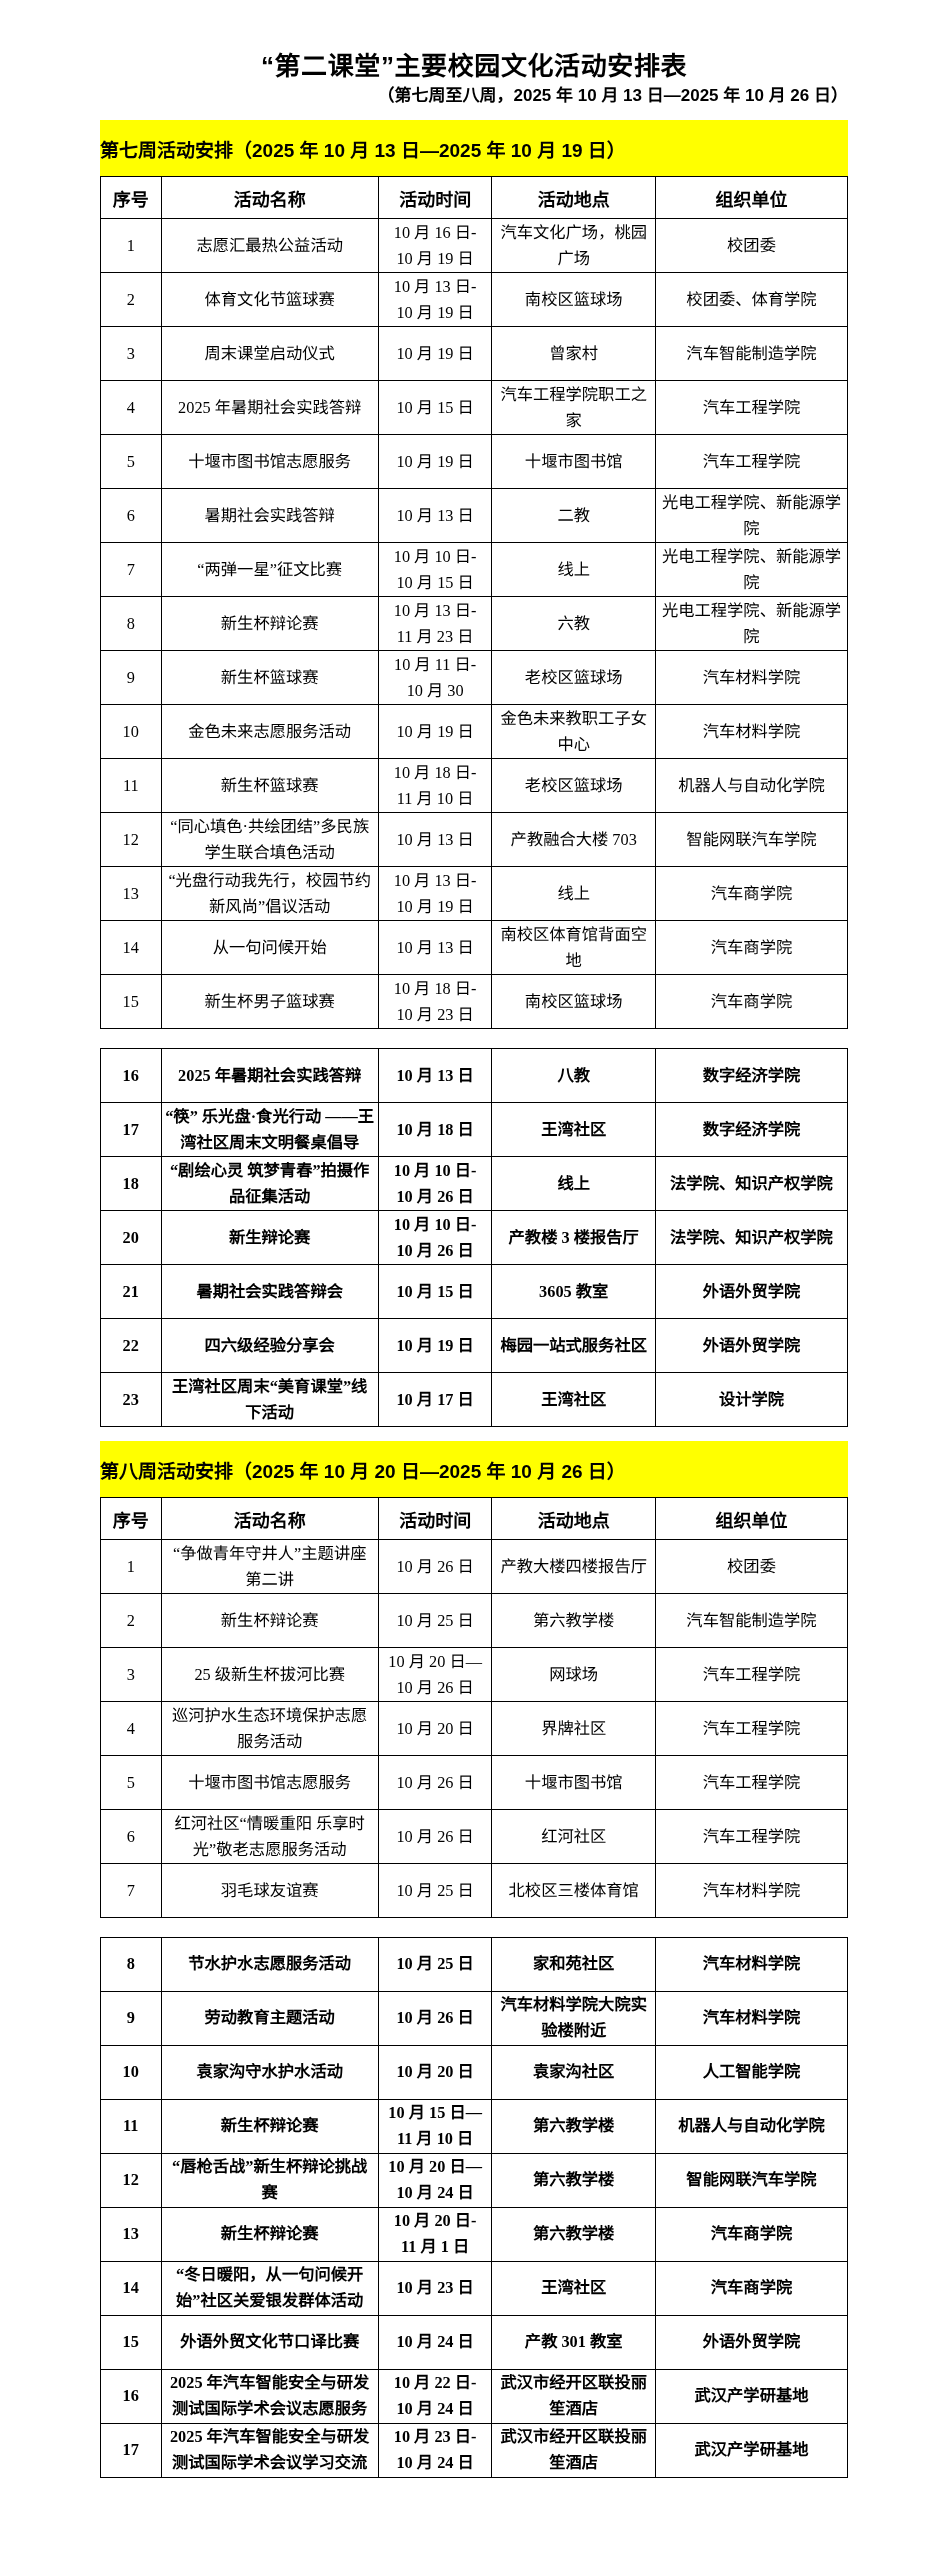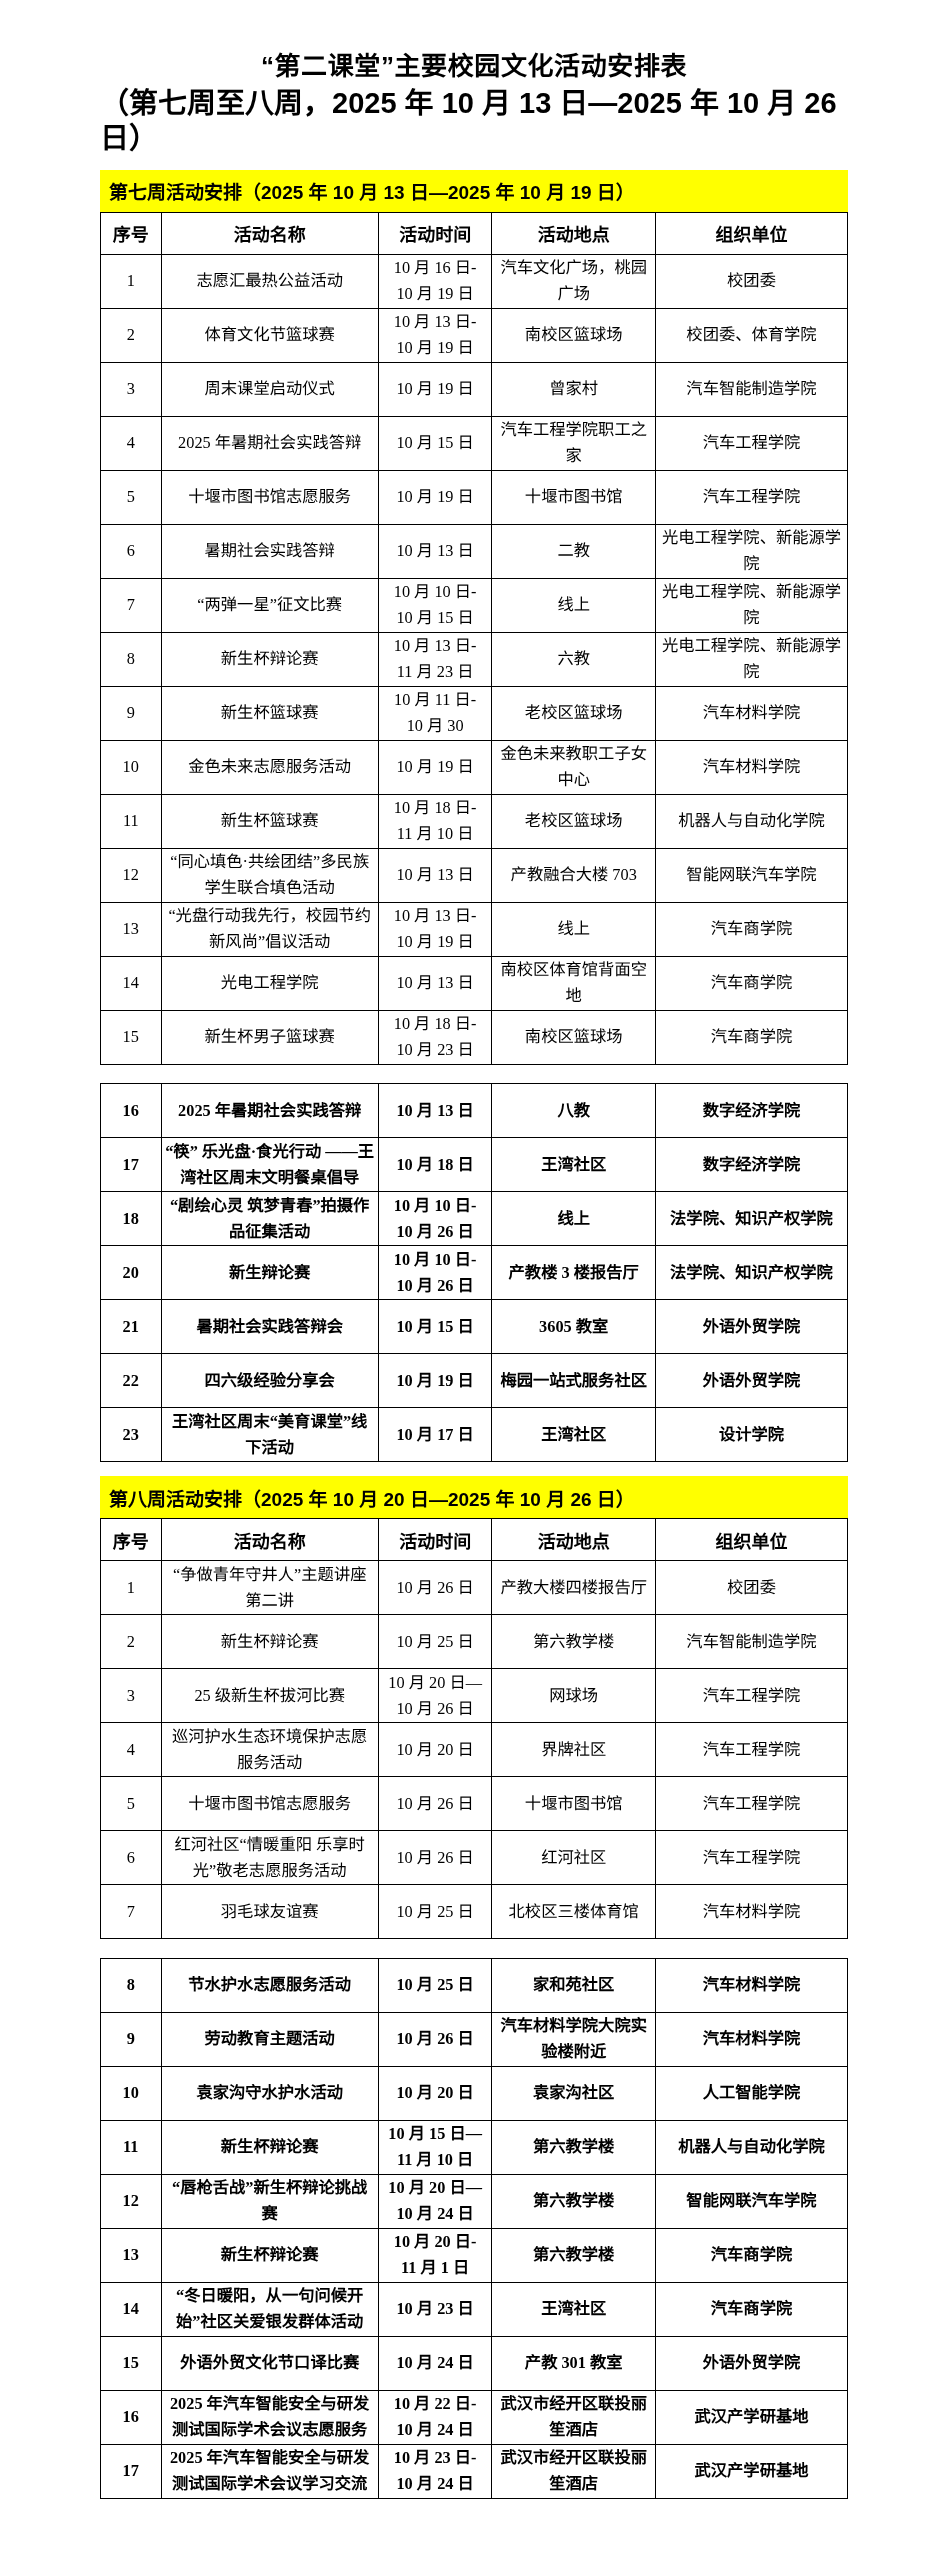--- a/index.html
+++ b/index.html
@@ -3,27 +3,27 @@
 <meta charset="utf-8">
 <style>
   html,body{margin:0;padding:0;background:#fff;}
   body{width:925px;min-height:2576px;color:#000;}
   .sheet{width:748px;margin:0 0 0 100px;}
   .doc-title{
     margin:50px 0 0 0;text-align:center;font-weight:bold;font-size:26px;line-height:1.25;
     font-family:Liberation Sans, sans-serif;letter-spacing:0.6px;
   }
   .doc-subtitle{
-    margin:3.5px 0 0 0;text-align:left;font-weight:bold;font-size:29px;line-height:1.2;
+    margin:3.5px 0 0 0;text-align:right;font-weight:bold;font-size:17px;line-height:1.2;
     font-family:"Liberation Sans","DejaVu Sans",sans-serif;
   }
   .band{
-    margin-top:14px;height:42px;background:#FFFF00;display:flex;align-items:center;
+    margin-top:14px;height:56px;background:#FFFF00;display:flex;align-items:center;
     font-family:"Liberation Sans","DejaVu Sans",sans-serif;font-weight:bold;font-size:19px;
-    padding-left:9px;box-sizing:border-box;
+    padding-left:0;box-sizing:border-box;
   }
   table.grid{width:100%;border-collapse:collapse;table-layout:fixed;}
   table.grid.block-a{border:1.8px solid #000;}
   table.grid.block-b{border:1.8px solid #000;font-weight:bold;}
   .grid th,.grid td{border:1.2px solid #000;text-align:center;vertical-align:middle;
     padding:0 3.5px;overflow-wrap:break-word;}
   .grid th{
     height:41px;font-family:"Liberation Sans","DejaVu Sans",sans-serif;
     font-weight:bold;font-size:18px;
   }
@@ -158,21 +158,21 @@
         <tr>
     <td class="c-no">13</td>
     <td class="c-name">“光盘行动我先行，校园节约新风尚”倡议活动</td>
     <td class="c-time">10 月 13 日-
 10 月 19 日</td>
     <td class="c-place">线上</td>
     <td class="c-org">汽车商学院</td>
   </tr>
         <tr>
     <td class="c-no">14</td>
-    <td class="c-name">光电工程学院</td>
+    <td class="c-name">从一句问候开始</td>
     <td class="c-time">10 月 13 日</td>
     <td class="c-place">南校区体育馆背面空地</td>
     <td class="c-org">汽车商学院</td>
   </tr>
         <tr>
     <td class="c-no">15</td>
     <td class="c-name">新生杯男子篮球赛</td>
     <td class="c-time">10 月 18 日-
 10 月 23 日</td>
     <td class="c-place">南校区篮球场</td>

